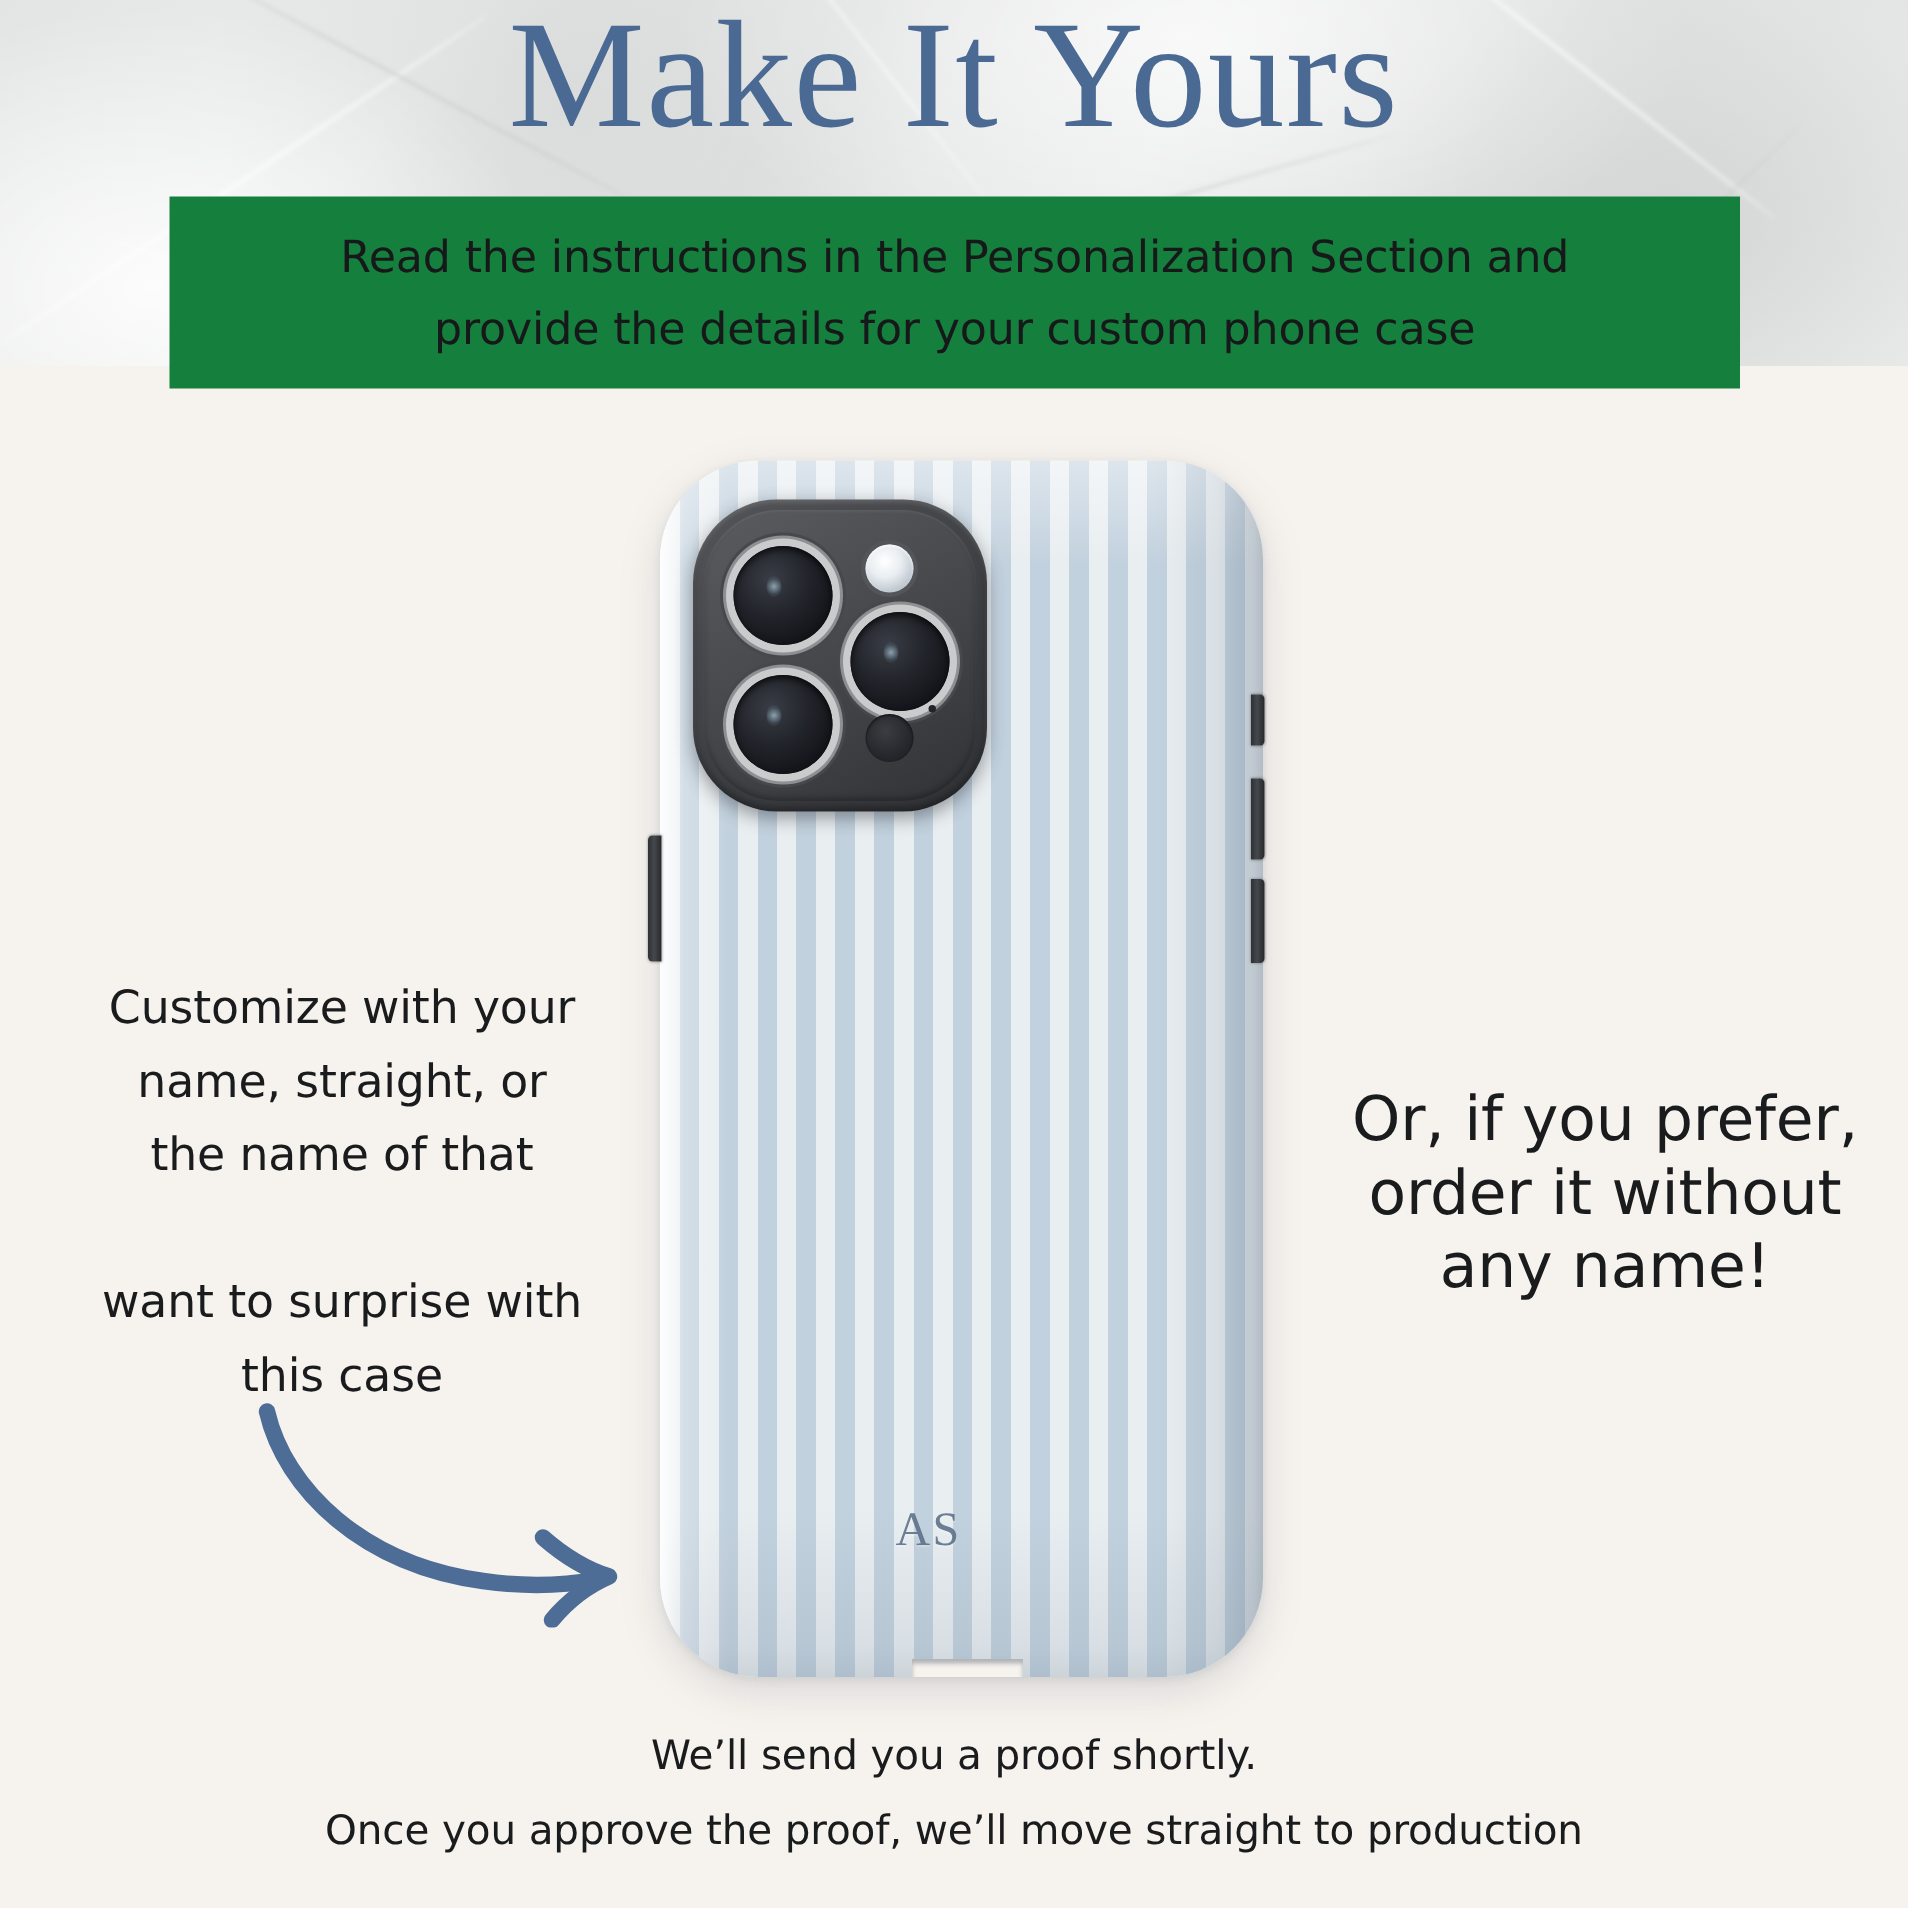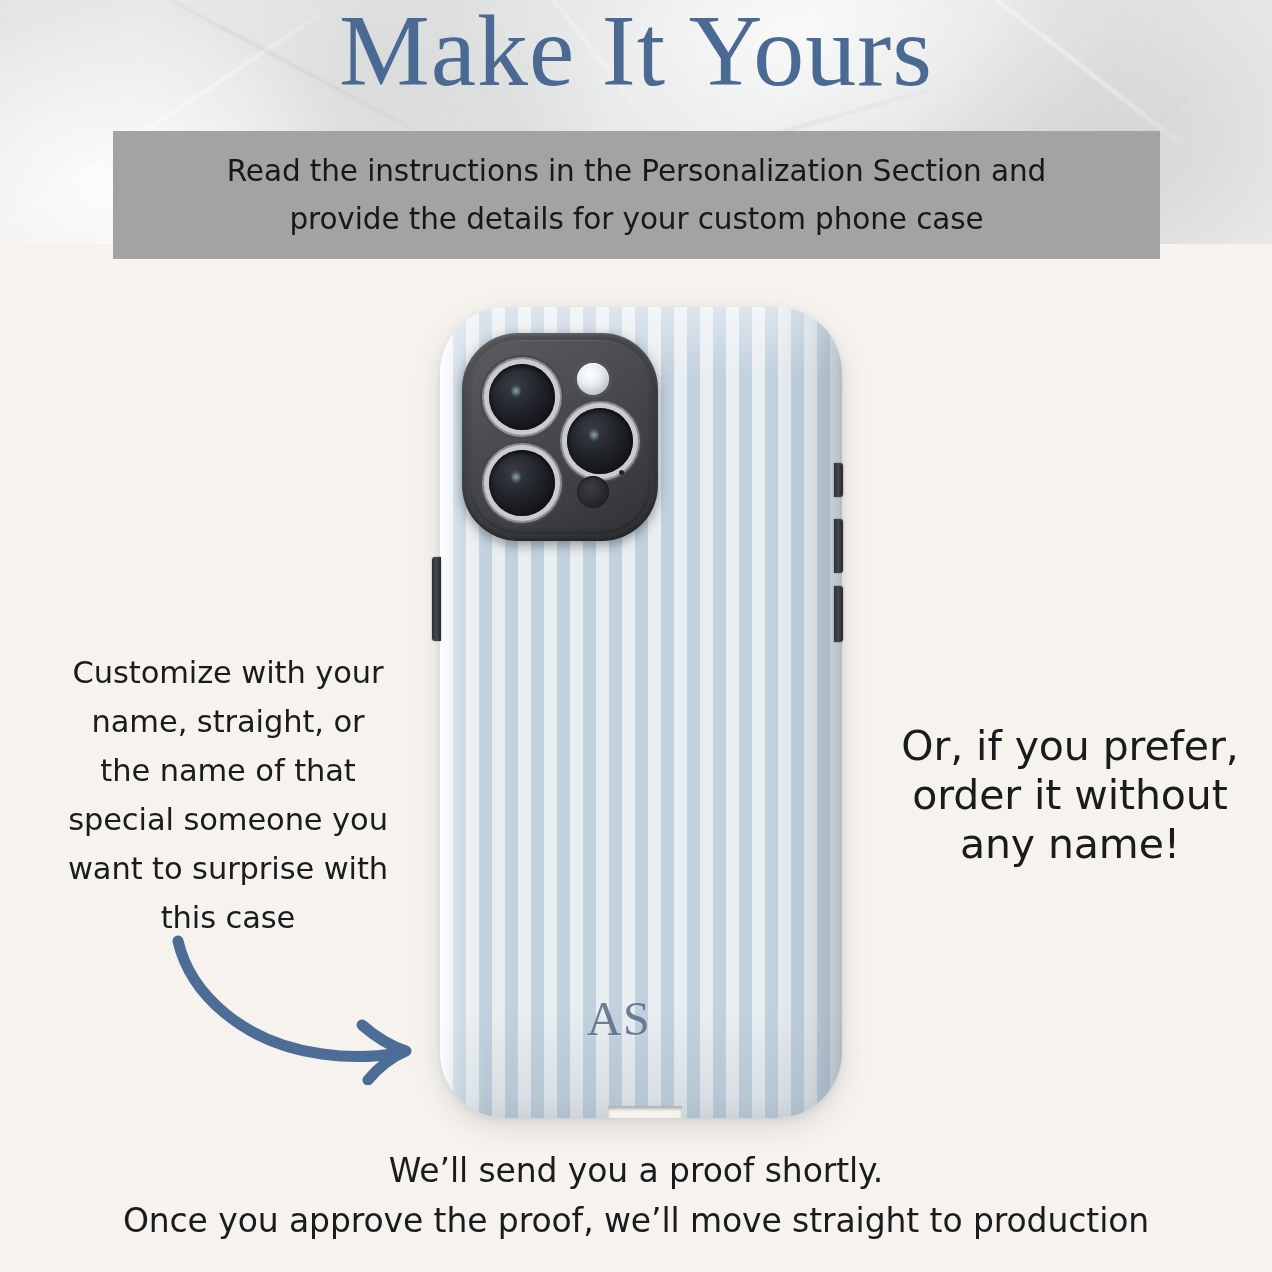--- a/index.html
+++ b/index.html
@@ -65,21 +65,21 @@
     white-space: nowrap;
   }
 
   
   #instruction-box {
     position: absolute;
     left: 113px;
     top: 131px;
     width: 1047px;
     height: 128px;
-    background: #a3a3a3;
+    background: #15803d;
     z-index: 5;
     display: flex;
     align-items: center;
     justify-content: center;
   }
   #instruction-text {
     font-family: "DejaVu Sans", "Liberation Sans", sans-serif;
     font-size: 29.5px;
     line-height: 48px;
     color: #17181a;
@@ -233,21 +233,21 @@
   }
 
   
   #case-monogram {
     position: absolute;
     left: 440px;
     top: 995px;
     width: 358px;
     text-align: center;
     font-family: "Liberation Serif", "DejaVu Serif", serif;
-    font-size: 48px;
+    font-size: 32px;
     line-height: 48px;
     color: #5b6f87;
     letter-spacing: 1.5px;
     z-index: 8;
     opacity: 0.88;
     text-shadow: 0 1px 1px rgba(255,255,255,0.3);
   }
 
   
   .body-copy {
@@ -270,21 +270,21 @@
     top: 722px;
     width: 376px;
     font-size: 41px;
     line-height: 49px;
     letter-spacing: -0.1px;
   }
   #bottom-copy {
     left: 26px;
     top: 1146px;
     width: 1220px;
-    font-size: 33px;
+    font-size: 27px;
     line-height: 50px;
     letter-spacing: -0.1px;
   }
   .body-copy b { font-weight: 400; }
 
   
   #curved-arrow {
     position: absolute;
     left: 150px;
     top: 935px;
@@ -337,21 +337,21 @@
       <div class="lens" id="lens-right"></div>
       <div id="camera-flash"></div>
       <div id="lidar-sensor"></div>
       <div id="mic-dot"></div>
     </div>
   </div>
 
   <div id="case-monogram">AS</div>
 
   <div class="body-copy" id="left-copy">
-    <span>Customize with your</span><br><b>name</b><span>, </span><b>straight</b><span>, or</span><br><span>the name of that</span><br><span>special someone you</span><br><span>want to surprise with</span><br><span>this case</span>
+    <span>Customize with your</span><br><b>name</b><span>, </span><b>straight</b><span>, or</span><br><span>the name of that</span><br><br><span>want to surprise with</span><br><span>this case</span>
   </div>
 
   <div class="body-copy" id="right-copy">
     <span>Or, if you prefer,</span><br><span>order it without</span><br><span>any name!</span>
   </div>
 
   <div class="body-copy" id="bottom-copy">
     <span>We’ll send you a </span><b>proof</b><span> shortly.</span><br><span>Once you </span><b>approve the proof</b><span>, we’ll move straight to </span><b>production</b>
   </div>
 

